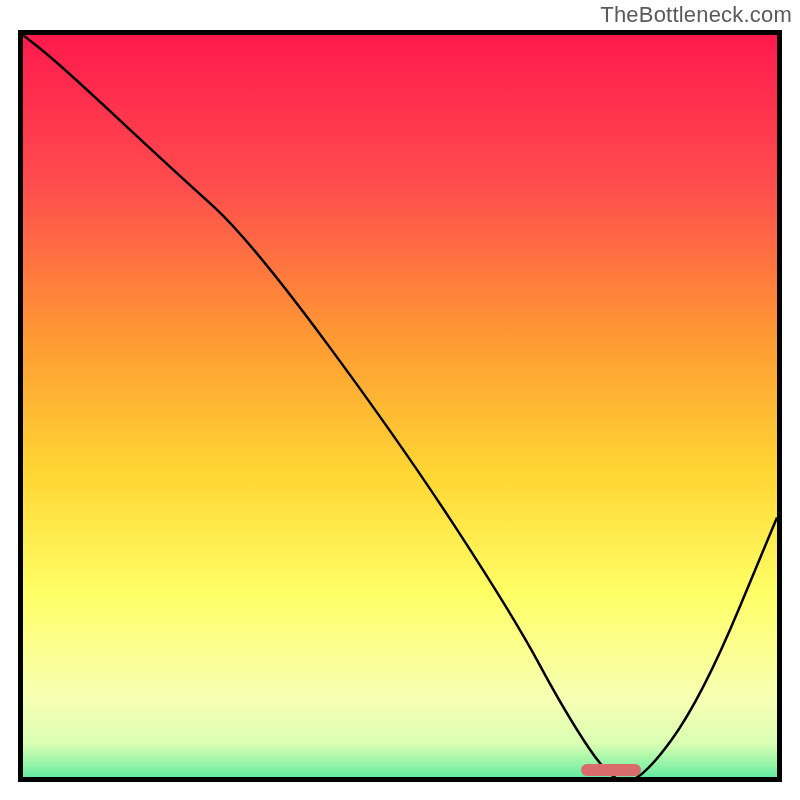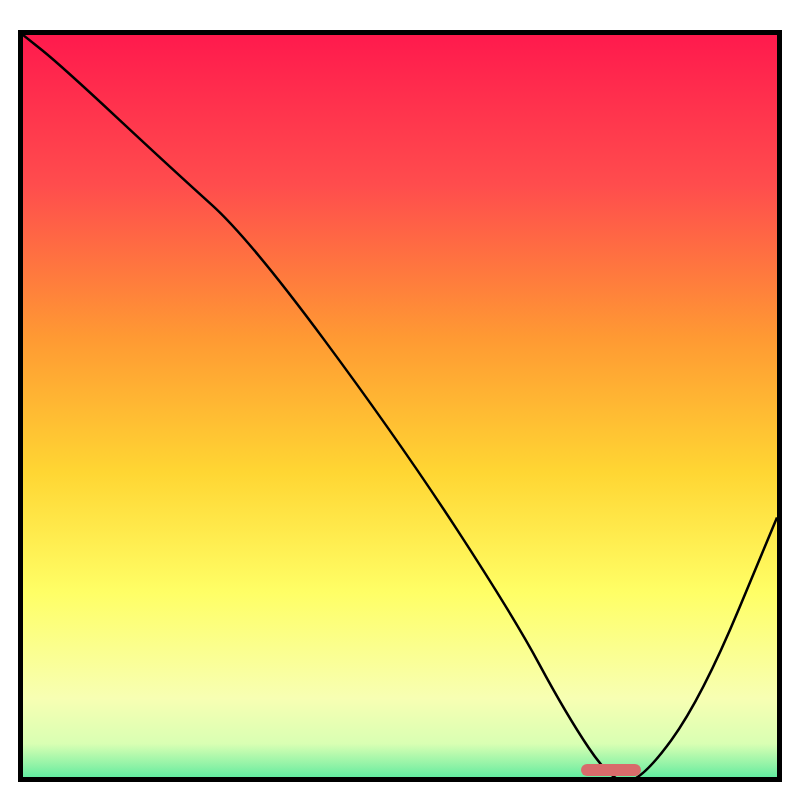--- a/index.html
+++ b/index.html
@@ -48,20 +48,21 @@
   .marker {
     position: absolute;
     background: #d86b6b;
     border-radius: 6px;
   }
 </style>
 </head>
 <body>
 
 <div class="frame">
+  <div class="watermark">TheBottleneck.com</div>
 
   <div class="plot-area">
     <svg class="gradient-bg" viewBox="0 0 100 100" preserveAspectRatio="none">
       <defs>
         <linearGradient id="bg-grad" x1="0" y1="0" x2="0" y2="1">
             <stop offset="0%" stop-color="#ff1a4d"></stop>
             <stop offset="20%" stop-color="#ff4d4d"></stop>
             <stop offset="40%" stop-color="#ff9933"></stop>
             <stop offset="57.99999999999999%" stop-color="#ffd633"></stop>
             <stop offset="74%" stop-color="#ffff66"></stop>

